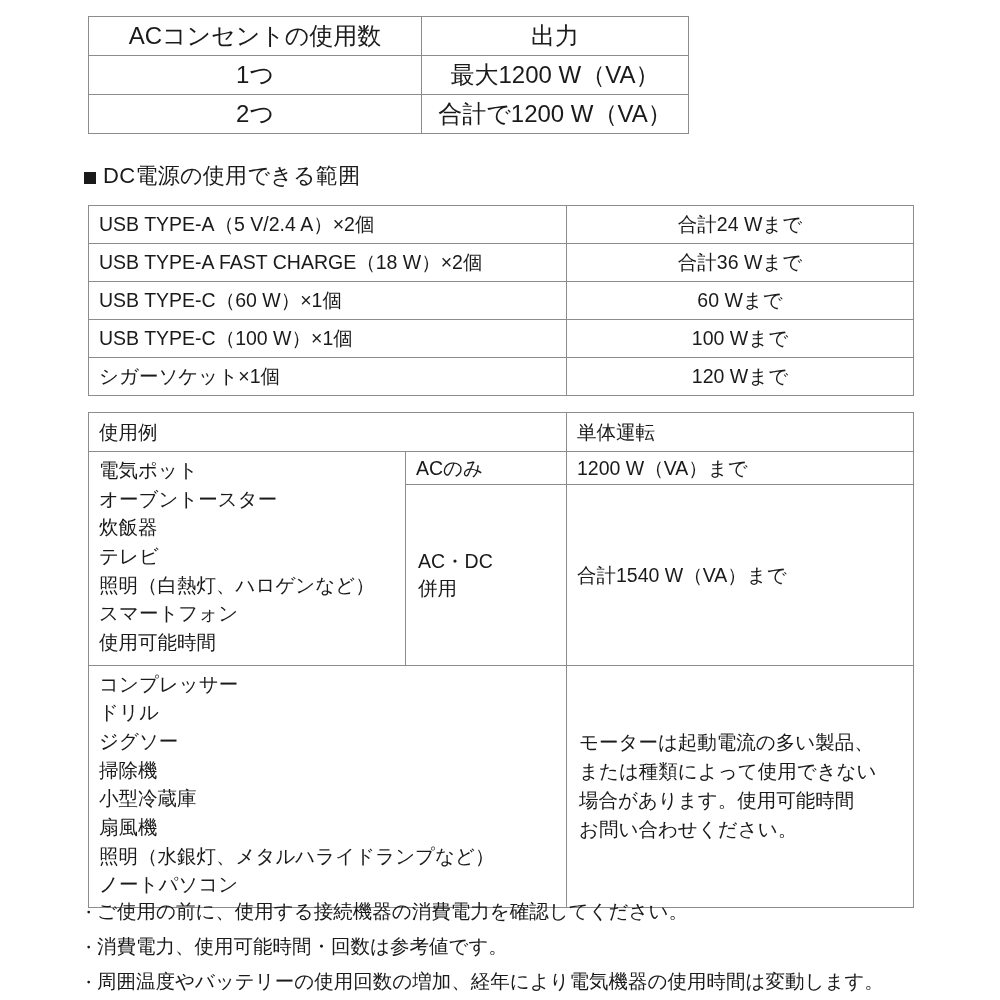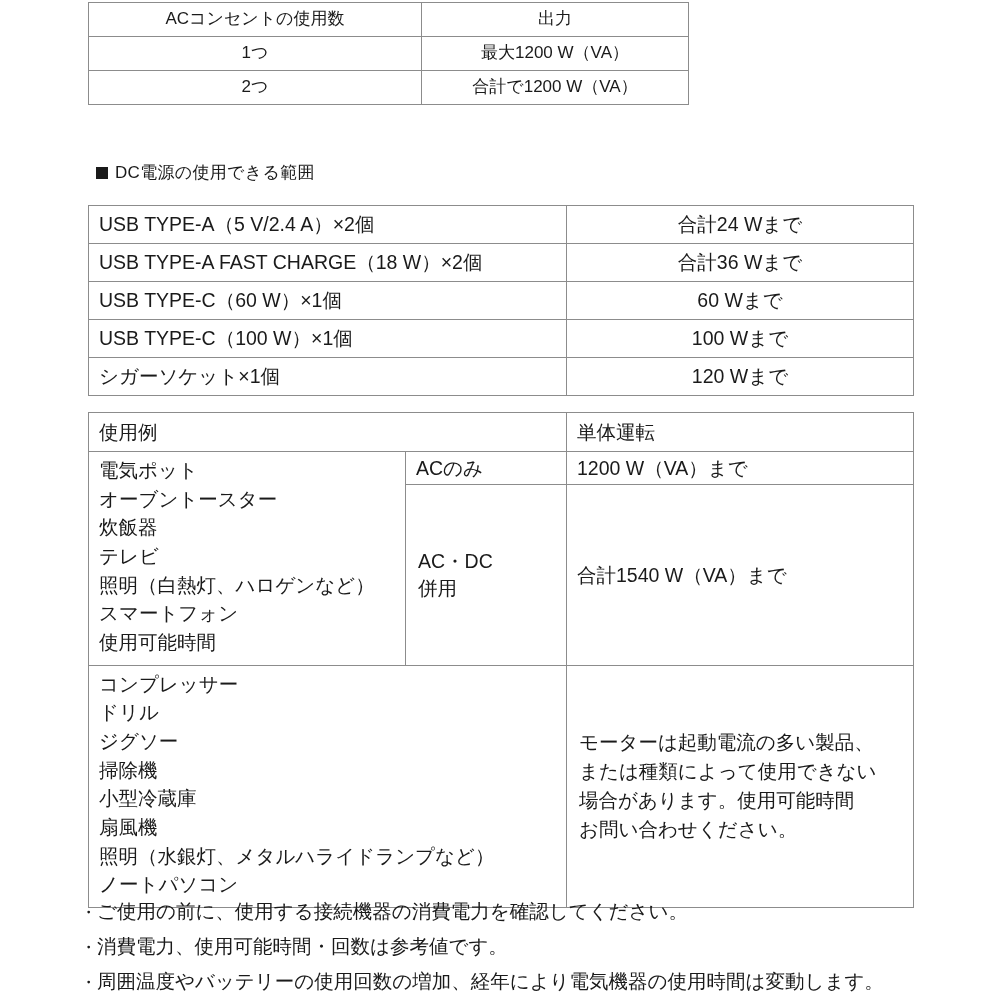--- a/index.html
+++ b/index.html
@@ -39,34 +39,34 @@
     padding: 3px 10px;
     line-height: 1.34;
   }
   .ctr { text-align: center; }
   .lft { text-align: left; }
 
   
   #table-ac {
     position: absolute;
     left: 88px;
-    top: 2px;
+    top: 16px;
     width: 600px;
-    font-size: 17px;
+    font-size: 24px;
   }
   #table-ac col.c1 { width: 333px; }
   #table-ac col.c2 { width: 267px; }
   #table-ac td { height: 33px; }
 
   
   #dc-section-heading {
     position: absolute;
-    left: 96px;
+    left: 84px;
     top: 161px;
-    font-size: 17px;
+    font-size: 22px;
     letter-spacing: .3px;
     white-space: nowrap;
   }
   #dc-section-heading .sq {
     display: inline-block;
     width: 12px;
     height: 12px;
     background: #1a1a1a;
     margin-right: 7px;
     position: relative;

